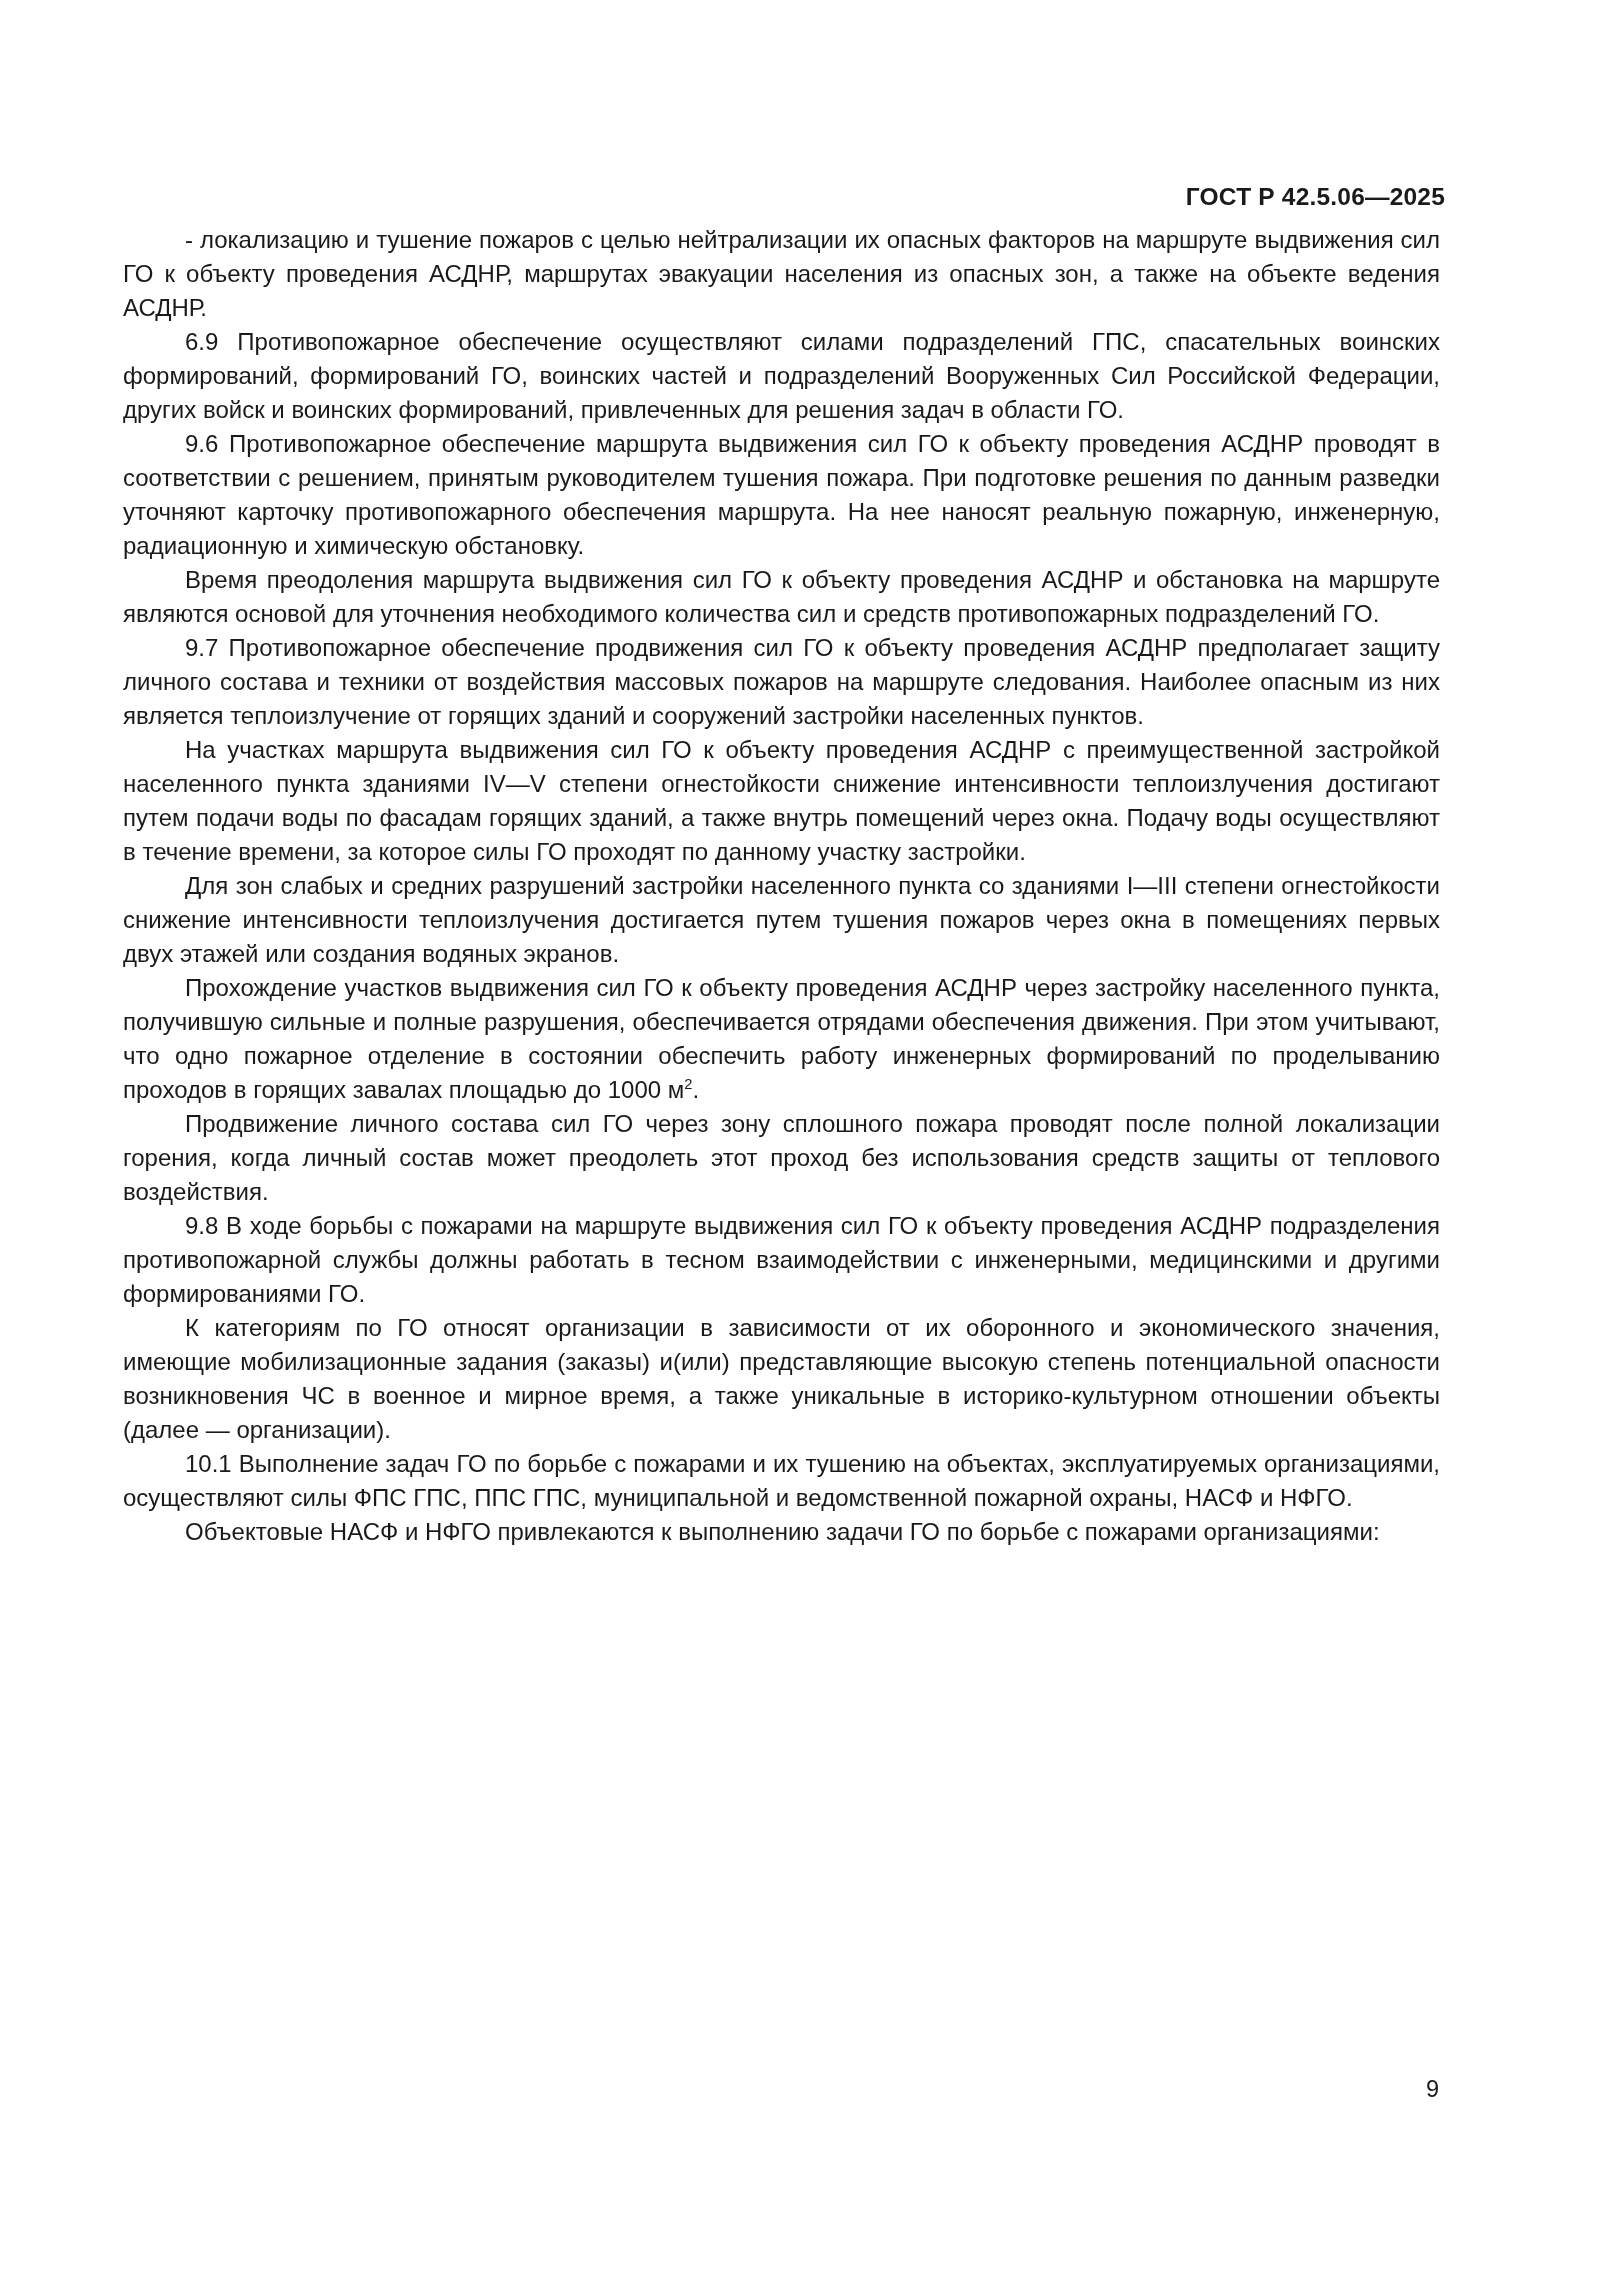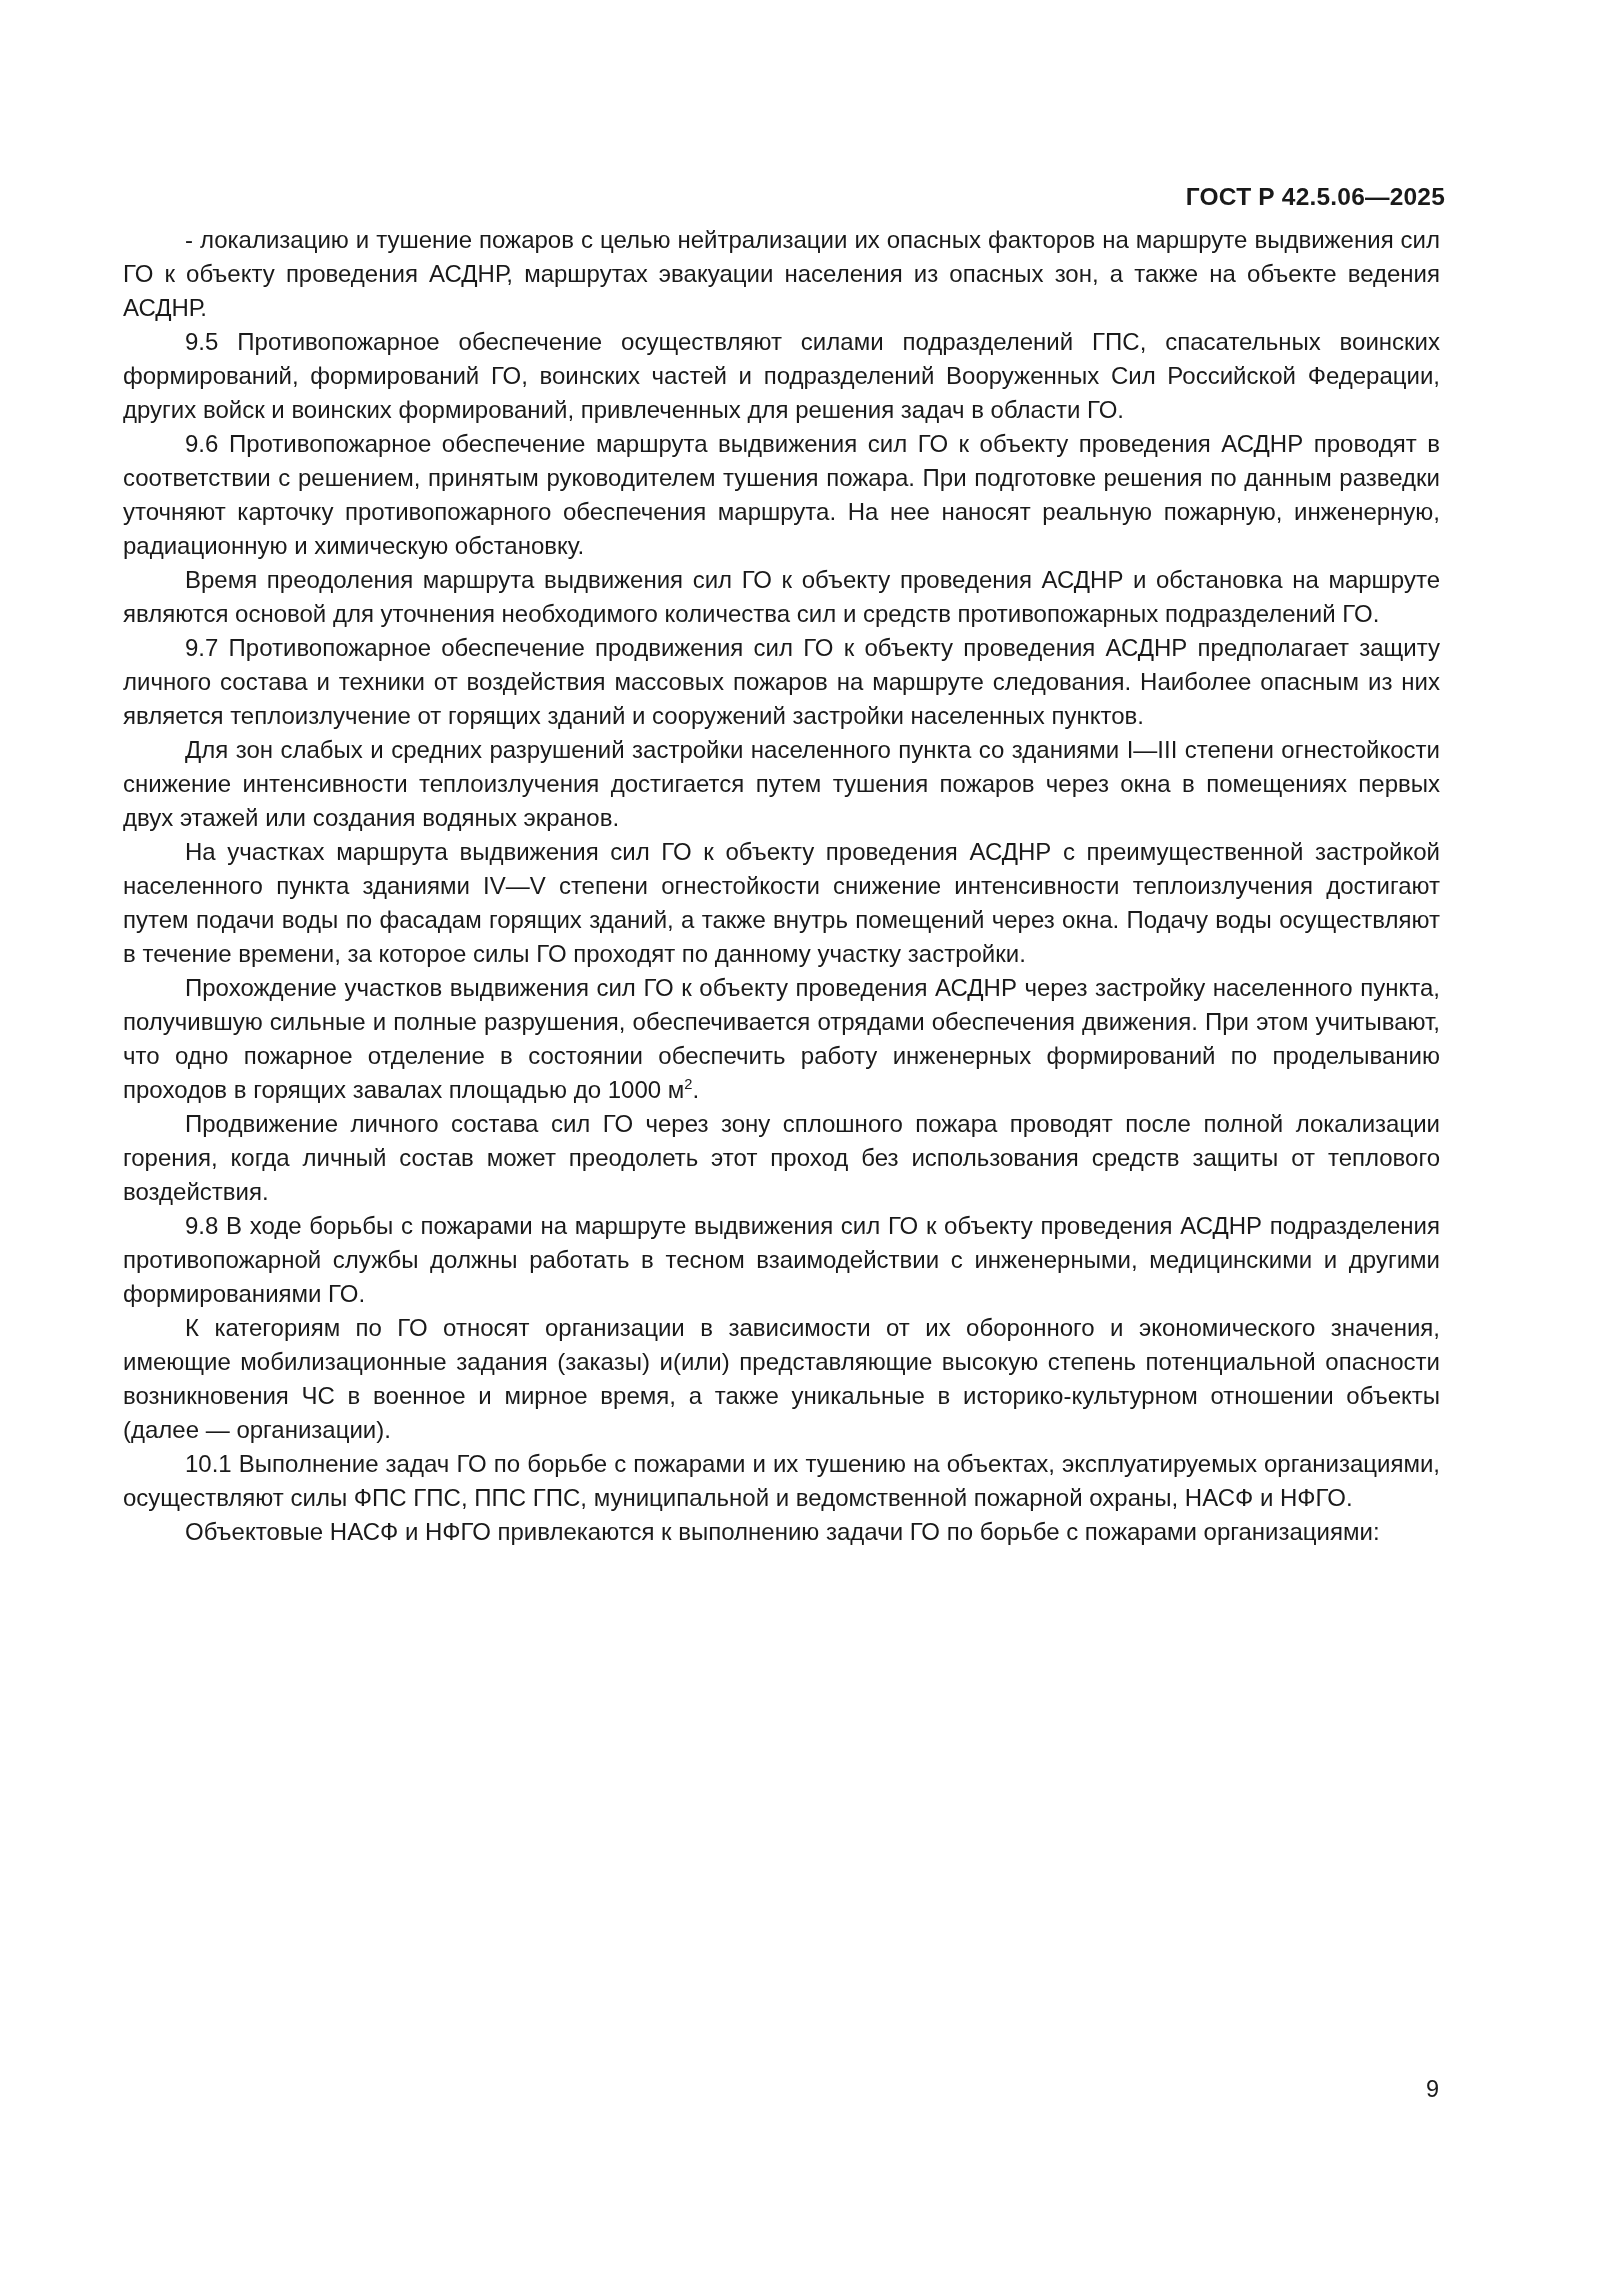--- a/index.html
+++ b/index.html
@@ -29,26 +29,26 @@
   }
 </style>
 </head>
 <body>
 
 <div class="page">
   <div class="header-code">ГОСТ Р 42.5.06—2025</div>
 
   <div class="body-text">
     <p>- локализацию и тушение пожаров с целью нейтрализации их опасных факторов на маршруте выдвижения сил ГО к объекту проведения АСДНР, маршрутах эвакуации населения из опасных зон, а также на объекте ведения АСДНР.</p>
-    <p>9.5 Противопожарное обеспечение осуществляют силами подразделений ГПС, спасательных воинских формирований, формирований ГО, воинских частей и подразделений Вооруженных Сил Российской Федерации, других войск и воинских формирований, привлеченных для решения задач в области ГО.</p>
+    <p>6.9 Противопожарное обеспечение осуществляют силами подразделений ГПС, спасательных воинских формирований, формирований ГО, воинских частей и подразделений Вооруженных Сил Российской Федерации, других войск и воинских формирований, привлеченных для решения задач в области ГО.</p>
     <p>9.6 Противопожарное обеспечение маршрута выдвижения сил ГО к объекту проведения АСДНР проводят в соответствии с решением, принятым руководителем тушения пожара. При подготовке решения по данным разведки уточняют карточку противопожарного обеспечения маршрута. На нее наносят реальную пожарную, инженерную, радиационную и химическую обстановку.</p>
     <p>Время преодоления маршрута выдвижения сил ГО к объекту проведения АСДНР и обстановка на маршруте являются основой для уточнения необходимого количества сил и средств противопожарных подразделений ГО.</p>
     <p>9.7 Противопожарное обеспечение продвижения сил ГО к объекту проведения АСДНР предполагает защиту личного состава и техники от воздействия массовых пожаров на маршруте следования. Наиболее опасным из них является теплоизлучение от горящих зданий и сооружений застройки населенных пунктов.</p>
+    <p>На участках маршрута выдвижения сил ГО к объекту проведения АСДНР с преимущественной застройкой населенного пункта зданиями IV—V степени огнестойкости снижение интенсивности теплоизлучения достигают путем подачи воды по фасадам горящих зданий, а также внутрь помещений через окна. Подачу воды осуществляют в течение времени, за которое силы ГО проходят по данному участку застройки.</p>
     <p>Для зон слабых и средних разрушений застройки населенного пункта со зданиями I—III степени огнестойкости снижение интенсивности теплоизлучения достигается путем тушения пожаров через окна в помещениях первых двух этажей или создания водяных экранов.</p>
-    <p>На участках маршрута выдвижения сил ГО к объекту проведения АСДНР с преимущественной застройкой населенного пункта зданиями IV—V степени огнестойкости снижение интенсивности теплоизлучения достигают путем подачи воды по фасадам горящих зданий, а также внутрь помещений через окна. Подачу воды осуществляют в течение времени, за которое силы ГО проходят по данному участку застройки.</p>
     <p><span>Прохождение участков выдвижения сил ГО к объекту проведения АСДНР через застройку населенного пункта, получившую сильные и полные разрушения, обеспечивается отрядами обеспечения движения. При этом учитывают, что одно пожарное отделение в состоянии обеспечить работу инженерных формирований по проделыванию проходов в горящих завалах площадью до 1000 м</span><sup>2</sup><span>.</span></p>
     <p>Продвижение личного состава сил ГО через зону сплошного пожара проводят после полной локализации горения, когда личный состав может преодолеть этот проход без использования средств защиты от теплового воздействия.</p>
     <p>9.8 В ходе борьбы с пожарами на маршруте выдвижения сил ГО к объекту проведения АСДНР подразделения противопожарной службы должны работать в тесном взаимодействии с инженерными, медицинскими и другими формированиями ГО.</p>
 
 
     <p>К категориям по ГО относят организации в зависимости от их оборонного и экономического значения, имеющие мобилизационные задания (заказы) и(или) представляющие высокую степень потенциальной опасности возникновения ЧС в военное и мирное время, а также уникальные в историко-культурном отношении объекты (далее — организации).</p>
     <p>10.1 Выполнение задач ГО по борьбе с пожарами и их тушению на объектах, эксплуатируемых организациями, осуществляют силы ФПС ГПС, ППС ГПС, муниципальной и ведомственной пожарной охраны, НАСФ и НФГО.</p>
     <p>Объектовые НАСФ и НФГО привлекаются к выполнению задачи ГО по борьбе с пожарами организациями:</p>
   </div>
 

